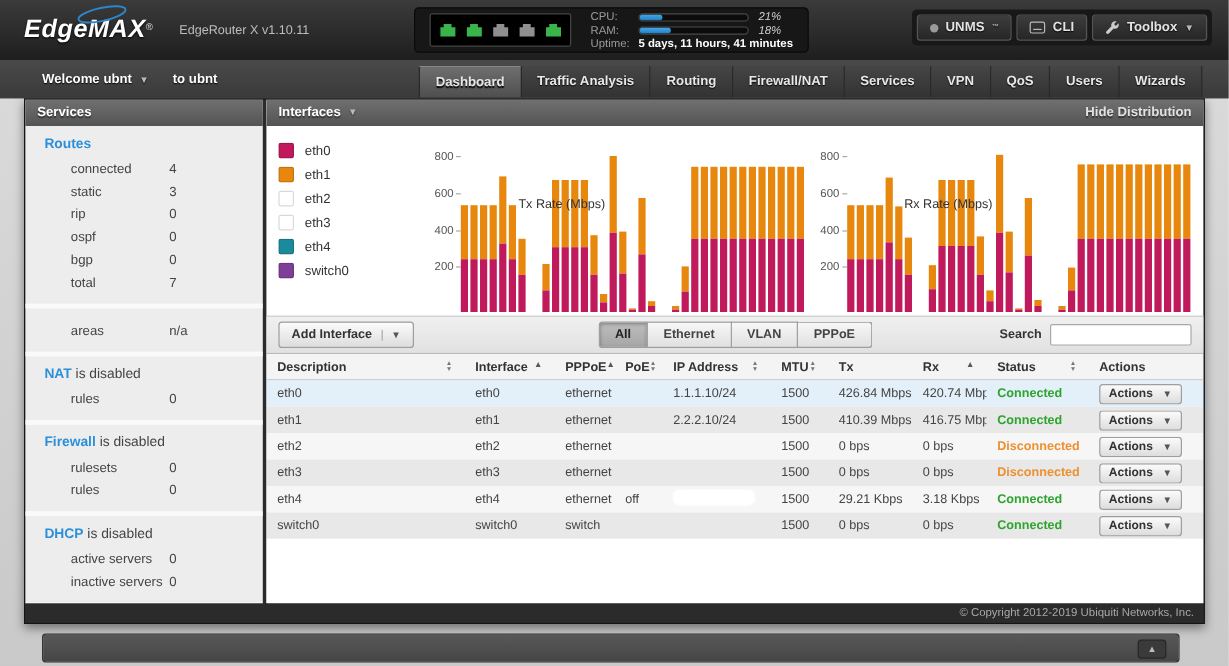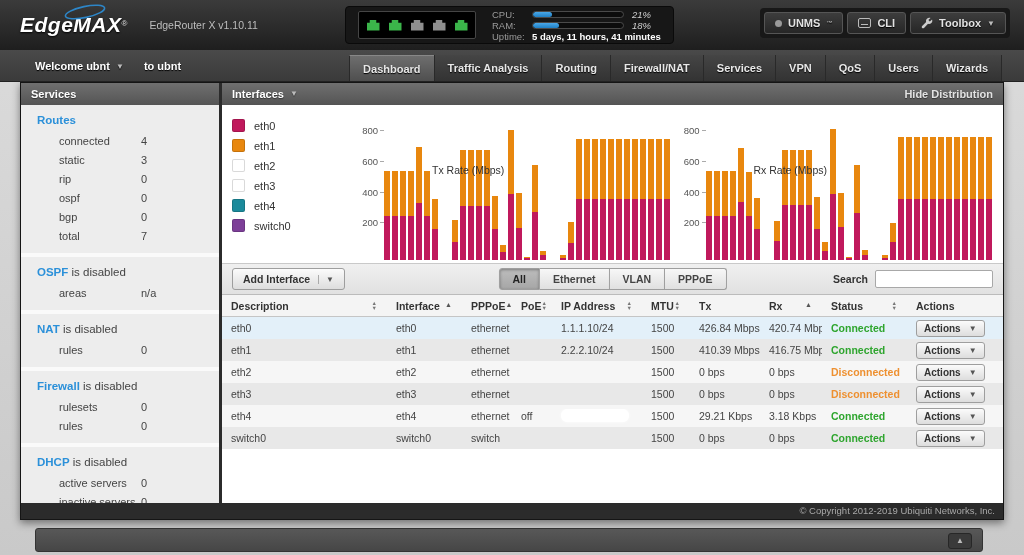--- a/index.html
+++ b/index.html
@@ -220,21 +220,20 @@
             <div class="sb-row">
               <span class="lbl">bgp</span>
               <span class="val">0</span>
             </div>
             <div class="sb-row">
               <span class="lbl">total</span>
               <span class="val">7</span>
             </div>
           </div>
           <div class="sb-section">
-            <div class="sb-head"><a class="sb-link">OSPF</a><span> is disabled</span></div>
             <div class="sb-row">
               <span class="lbl">areas</span>
               <span class="val">n/a</span>
             </div>
           </div>
           <div class="sb-section">
             <div class="sb-head"><a class="sb-link">NAT</a><span> is disabled</span></div>
             <div class="sb-row">
               <span class="lbl">rules</span>
               <span class="val">0</span>

